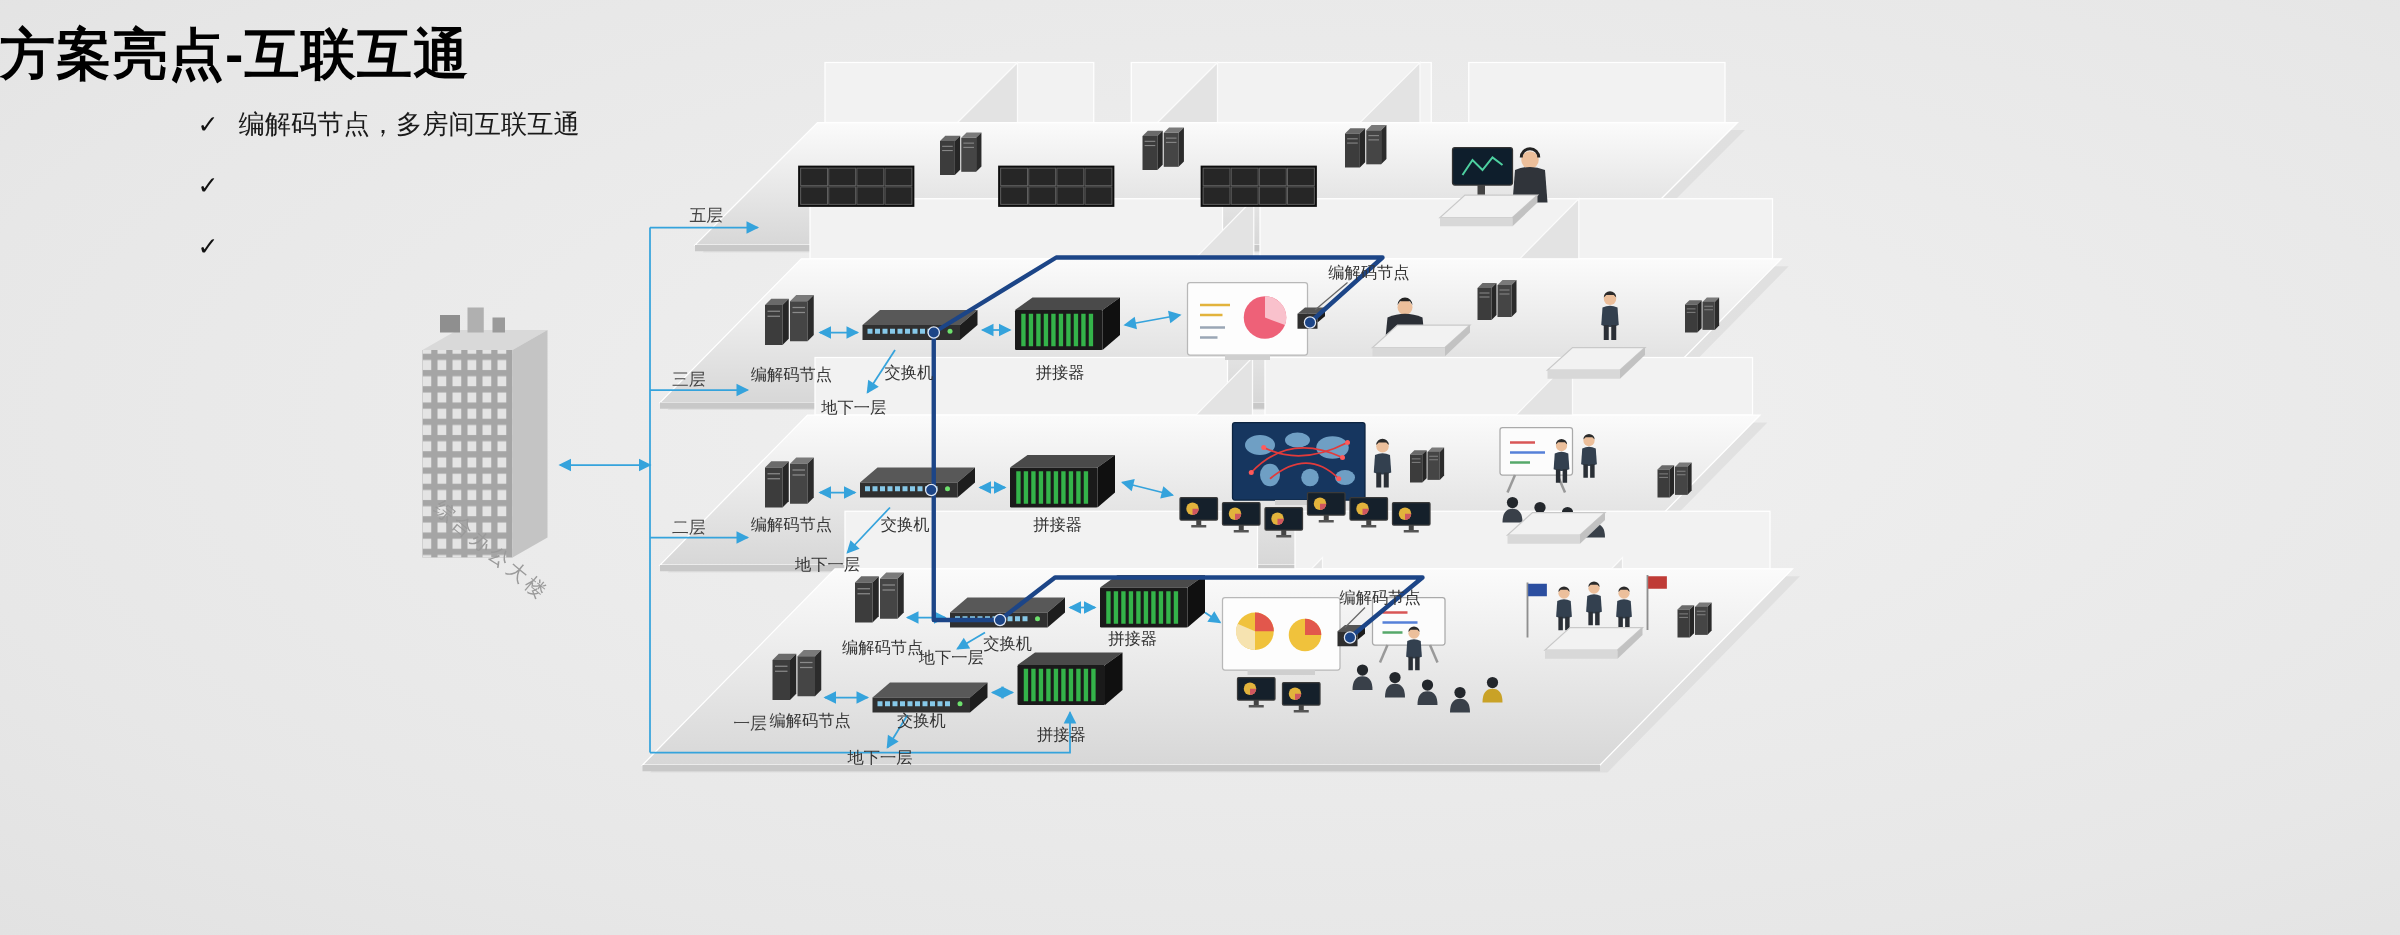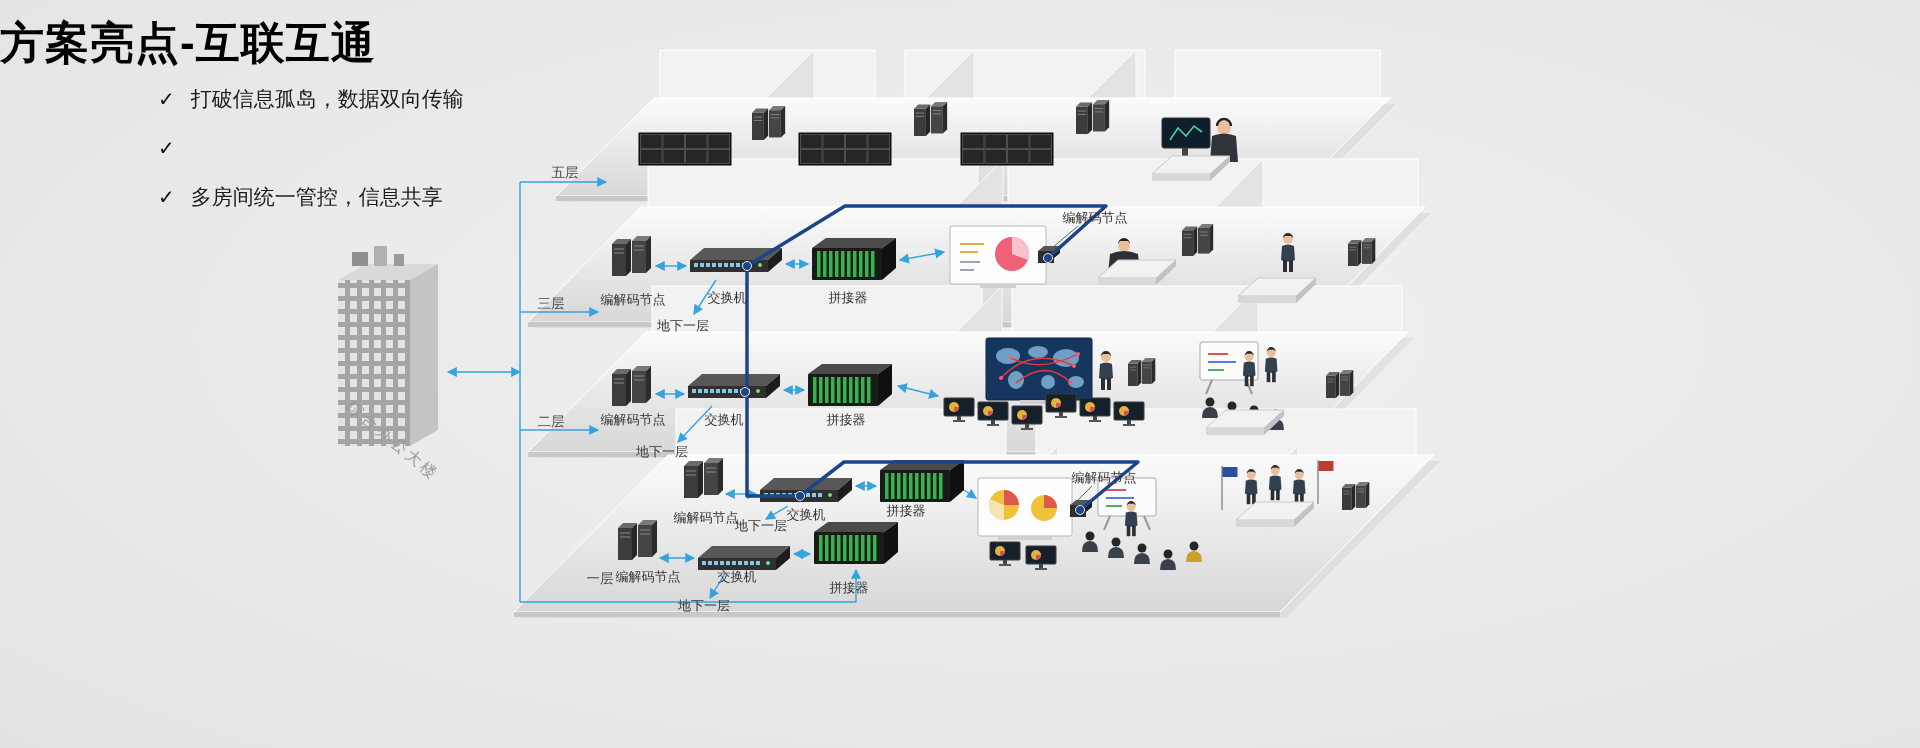--- a/index.html
+++ b/index.html
@@ -446,24 +446,23 @@
     <text class="lbl" x="849" y="592">拼接器</text>
     <text class="lbl" x="704" y="610">地下一层</text>
   </g>
 </svg>
 
 <h1 class="title">方案亮点-互联互通</h1>
 
 <ul class="bullets">
   <li>
     <span class="mark">✓</span>
-    <span>打破信息孤岛，数据双向传输</span>
+    <span>编解码节点，多房间互联互通</span>
   </li>
   <li>
     <span class="mark">✓</span>
   </li>
   <li>
     <span class="mark">✓</span>
-    <span>多房间统一管控，信息共享</span>
   </li>
 </ul>
 
 </div>
 
 </body></html>

